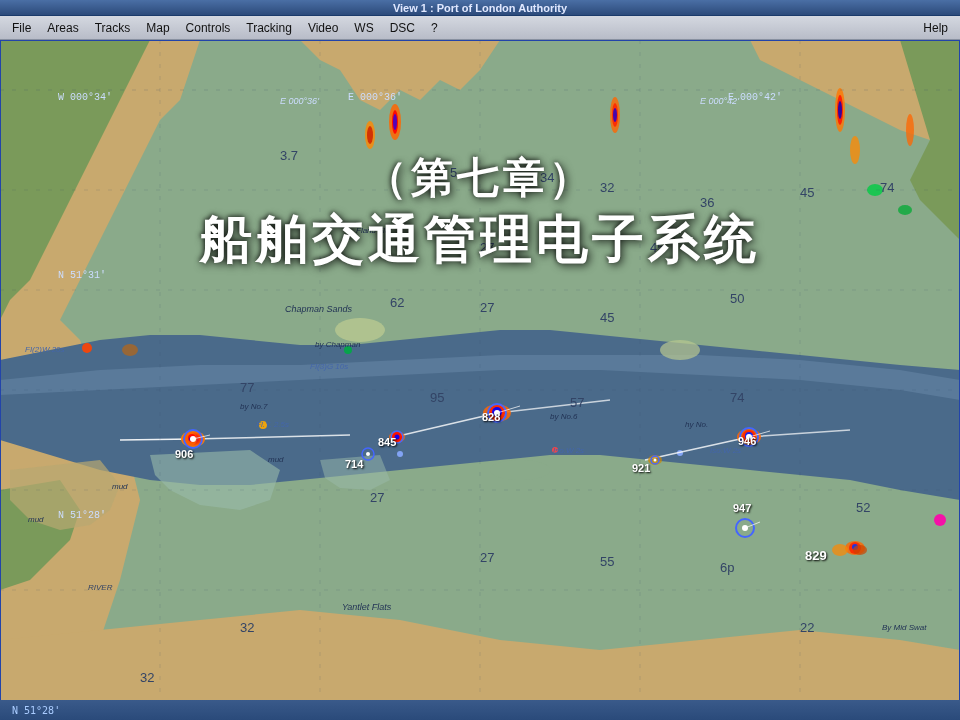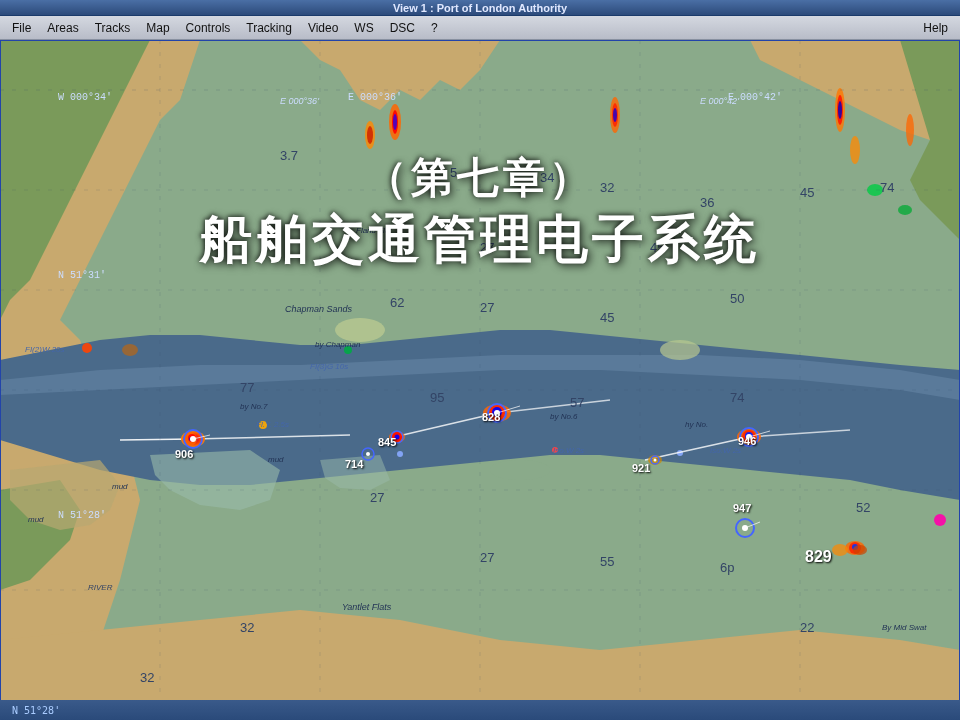--- a/index.html
+++ b/index.html
@@ -350,21 +350,21 @@
   <div class="place-label" style="top:56px; left:280px; font-size:9px; color:#ccddff;">E 000°36'</div>
   <div class="place-label" style="top:56px; left:700px; font-size:9px; color:#ccddff;">E 000°42'</div>
 
   <div style="position:absolute; top:408px; left:175px; color:white; font-size:11px; font-weight:bold; text-shadow:1px 1px 2px black; z-index:16;">906</div>
   <div style="position:absolute; top:418px; left:345px; color:white; font-size:11px; font-weight:bold; text-shadow:1px 1px 2px black; z-index:16;">714</div>
   <div style="position:absolute; top:396px; left:378px; color:white; font-size:11px; font-weight:bold; text-shadow:1px 1px 2px black; z-index:16;">845</div>
   <div style="position:absolute; top:371px; left:482px; color:white; font-size:11px; font-weight:bold; text-shadow:1px 1px 2px black; z-index:16;">828</div>
   <div style="position:absolute; top:422px; left:632px; color:white; font-size:11px; font-weight:bold; text-shadow:1px 1px 2px black; z-index:16;">921</div>
   <div style="position:absolute; top:395px; left:738px; color:white; font-size:11px; font-weight:bold; text-shadow:1px 1px 2px black; z-index:16;">946</div>
   <div style="position:absolute; top:462px; left:733px; color:white; font-size:11px; font-weight:bold; text-shadow:1px 1px 2px black; z-index:16;">947</div>
-  <div style="position:absolute; top:508px; left:805px; color:white; font-size:16px; font-weight:bold; text-shadow:1px 1px 2px black; z-index:16;">829</div>
+  <div style="position:absolute; top:508px; left:805px; color:white; font-size:13px; font-weight:bold; text-shadow:1px 1px 2px black; z-index:16;">829</div>
 
   <svg style="position:absolute;top:0;left:0;width:100%;height:100%;z-index:13;pointer-events:none;" xmlns="http://www.w3.org/2000/svg">
 
     <circle cx="368" cy="414" r="6" fill="none" stroke="#4466ff" stroke-width="1.5"></circle>
     <circle cx="368" cy="414" r="2" fill="white"></circle>
 
     <ellipse cx="397" cy="397" rx="8" ry="6" fill="#ff6600" opacity="0.8"></ellipse>
     <circle cx="397" cy="397" r="5" fill="#ff0000" opacity="0.85"></circle>
     <circle cx="397" cy="397" r="2.5" fill="#0000ff" opacity="0.9"></circle>
     <circle cx="397" cy="397" r="6" fill="none" stroke="#4466ff" stroke-width="1.5"></circle>

